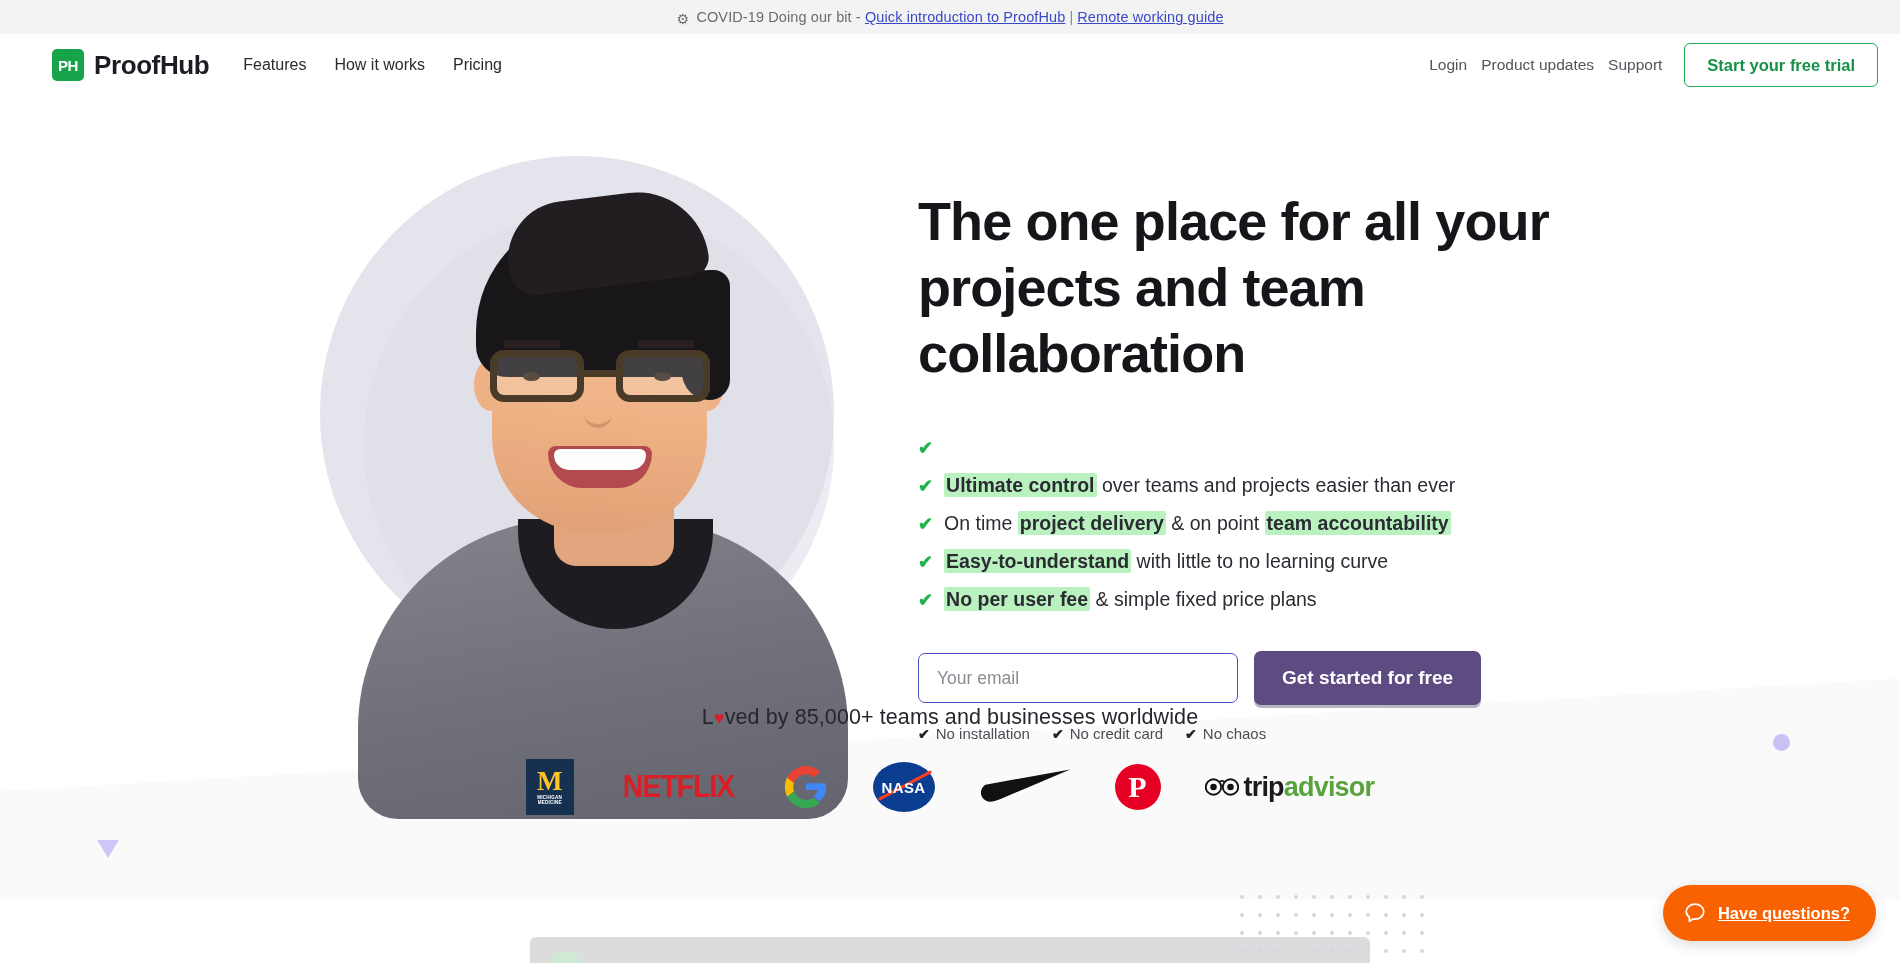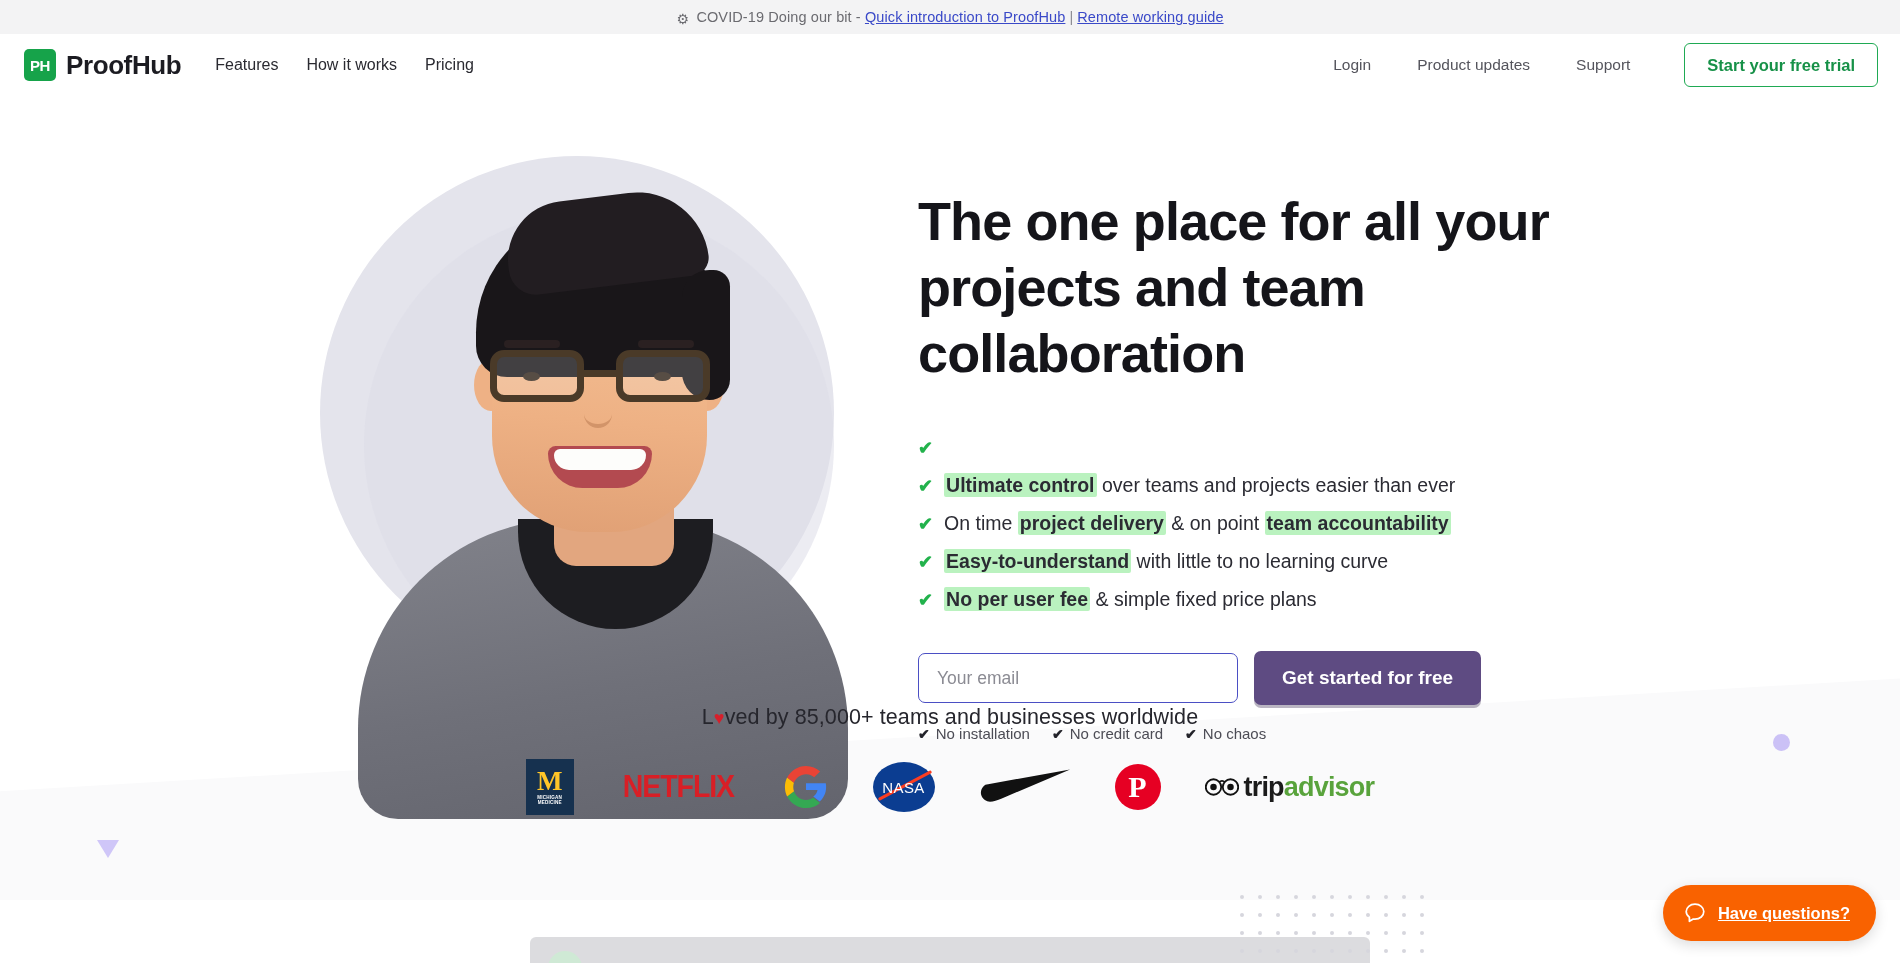--- a/index.html
+++ b/index.html
@@ -60,20 +60,21 @@
     background: #ffffff;
     display: flex;
     align-items: center;
     padding: 0 22px 0 24px;
   }
   .brand {
     display: flex;
     align-items: flex-end;
     margin-right: 34px;
     text-decoration: none;
+    margin-left: 28px;
   }
   .brand .logo-mark {
     width: 32px; height: 32px;
     background: #16a34a;
     border-radius: 5px;
     display: flex;
     align-items: center;
     justify-content: center;
     color: #ffffff;
     font-size: 15px;
@@ -96,21 +97,21 @@
     font-size: 16px;
     font-weight: normal;
     color: #2a2a31;
     text-decoration: none;
     white-space: nowrap;
   }
   .nav-right {
     margin-left: auto;
     display: flex;
     align-items: center;
-    gap: 46px;
+    gap: 14px;
   }
   .nav-right .nav-link {
     font-size: 15.5px;
     color: #54545c;
     text-decoration: none;
     white-space: nowrap;
   }
   .trial-btn {
     border: 1.6px solid #1faa53;
     color: #179148;
@@ -511,21 +512,21 @@
     position: absolute; inset: 0;
     background: #0b3d91;
     border-radius: 50%;
   }
   .lg-nasa .word {
     position: absolute;
     left: 0; right: 0; top: 17px;
     text-align: center;
     color: #ffffff;
     font-size: 15px;
-    font-weight: normal;
+    font-weight: bold;
     letter-spacing: .4px;
     z-index: 3;
   }
   .lg-nasa .swoosh {
     position: absolute;
     left: 2px; top: 22px;
     width: 60px; height: 3px;
     background: #fc3d21;
     transform: rotate(-28deg);
     z-index: 2;

